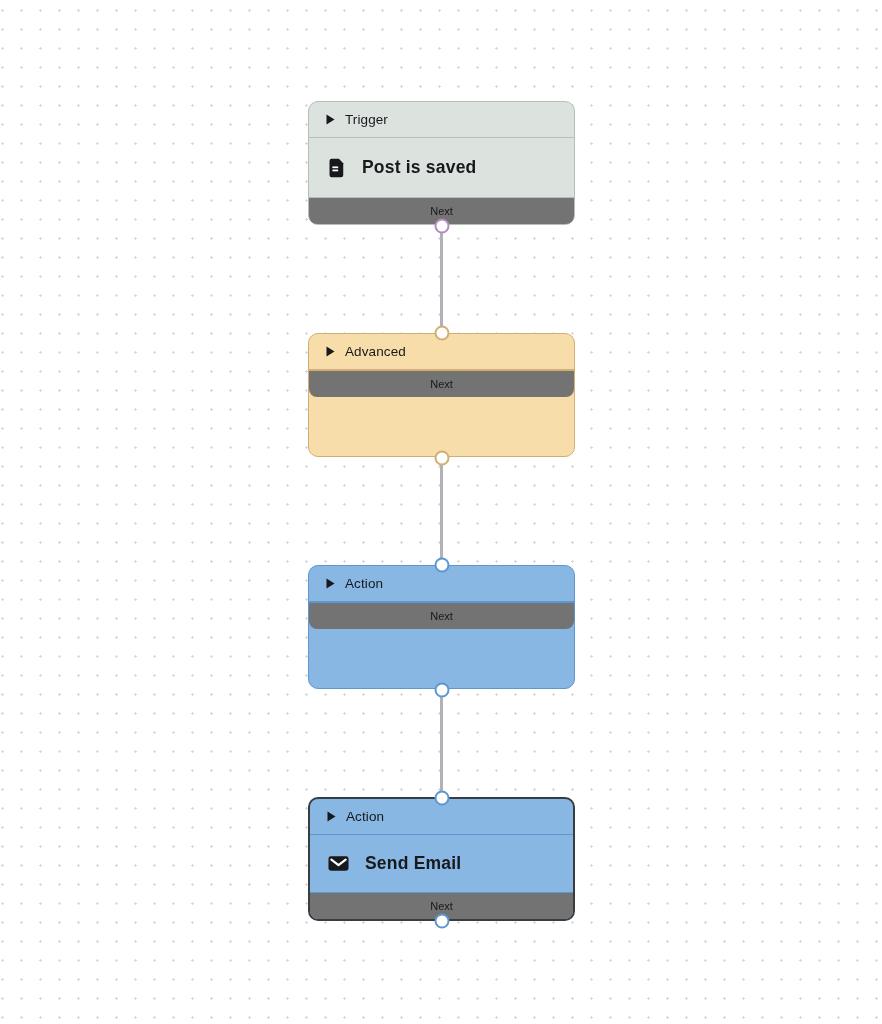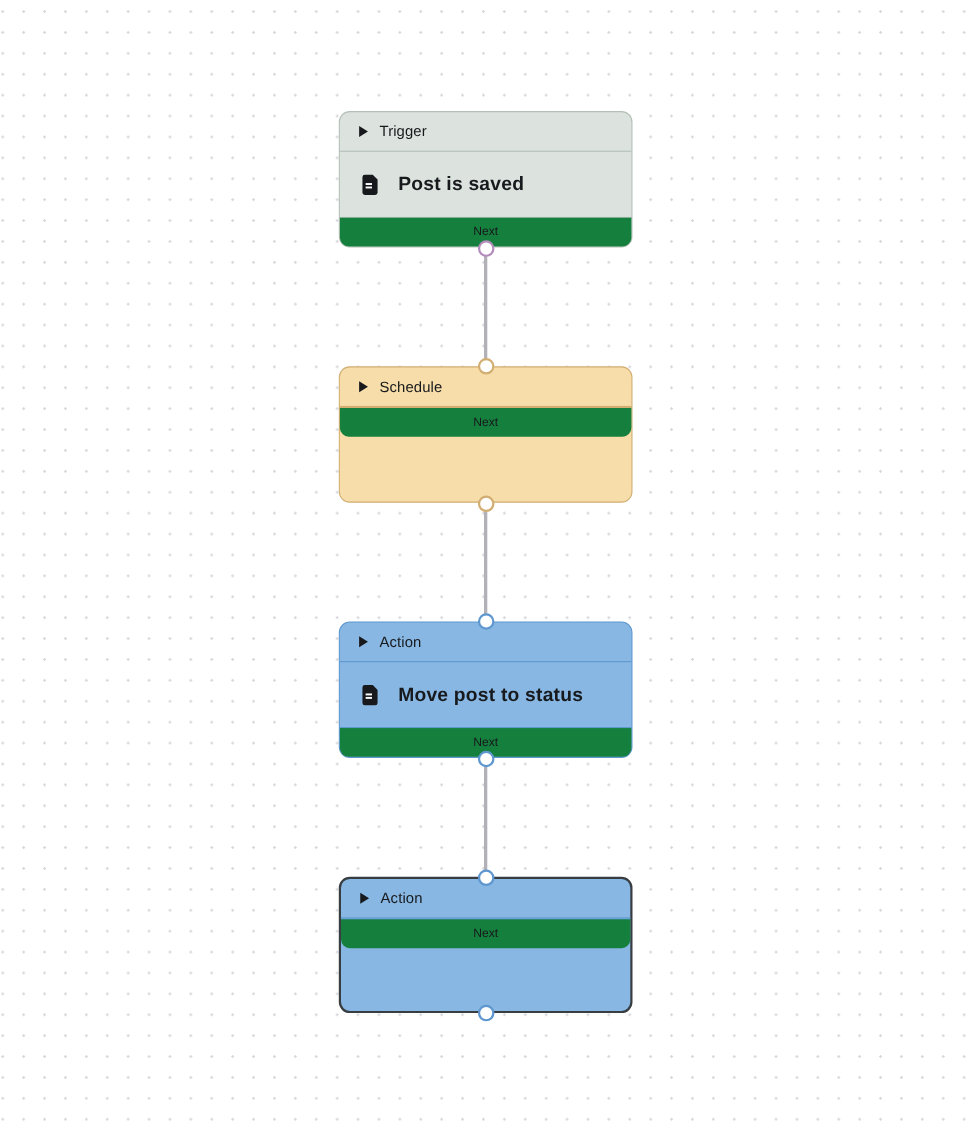--- a/index.html
+++ b/index.html
@@ -76,21 +76,21 @@
     font-size: 17.5px;
     font-weight: 700;
     color: #17191c;
     letter-spacing: 0.2px;
     white-space: nowrap;
   }
   .node-footer {
     height: 27px;
     box-sizing: border-box;
     flex: none;
-    background: #15803d;
+    background: #737373;
     border-top: 1.5px solid var(--accent);
     border-radius: 0 0 8px 8px;
     display: flex;
     align-items: center;
     justify-content: center;
   }
   .footer-label {
     font-size: 11px;
     font-weight: 500;
     color: #17191c;
@@ -142,62 +142,61 @@
 
     <span class="handle handle-bottom" style="border-color: rgb(180, 140, 188);"></span>
   </div>
     <div class="node" style="left: 308px; top: 333px; --bg: #f7dda9; --accent: #d2ae72; --border: #d2ae72;">
     <div class="node-header">
       <span class="collapse-icon">
         <svg width="9" height="11" viewBox="0 0 9 11">
             <polygon points="0.5,0.5 8.5,5.5 0.5,10.5" fill="#17191c"></polygon>
           </svg>
       </span>
-      <span class="node-category">Schedule</span>
+      <span class="node-category">Advanced</span>
     </div>
     <div class="node-footer">
       <span class="footer-label">Next</span>
     </div>
     <span class="handle handle-top" style="border-color: rgb(210, 174, 114);"></span>
     <span class="handle handle-bottom" style="border-color: rgb(210, 174, 114);"></span>
   </div>
     <div class="node" style="left: 308px; top: 565px; --bg: #87b7e2; --accent: #5e97cf; --border: #5e97cf;">
     <div class="node-header">
       <span class="collapse-icon">
         <svg width="9" height="11" viewBox="0 0 9 11">
             <polygon points="0.5,0.5 8.5,5.5 0.5,10.5" fill="#17191c"></polygon>
           </svg>
       </span>
       <span class="node-category">Action</span>
     </div>
+    <div class="node-footer">
+      <span class="footer-label">Next</span>
+    </div>
+    <span class="handle handle-top" style="border-color: rgb(94, 151, 207);"></span>
+    <span class="handle handle-bottom" style="border-color: rgb(94, 151, 207);"></span>
+  </div>
+    <div class="node selected" style="left: 308px; top: 797px; --bg: #87b7e2; --accent: #5e97cf; --border: #383d42;">
+    <div class="node-header">
+      <span class="collapse-icon">
+        <svg width="9" height="11" viewBox="0 0 9 11">
+            <polygon points="0.5,0.5 8.5,5.5 0.5,10.5" fill="#17191c"></polygon>
+          </svg>
+      </span>
+      <span class="node-category">Action</span>
+    </div>
     <div class="node-body">
       <span class="node-icon">
-        <svg class="ic-document active" width="21" height="22" viewBox="0 0 24 24">
-          <path d="M6.5 1.5h8.2l5 5V20a2.5 2.5 0 0 1-2.5 2.5H6.5A2.5 2.5 0 0 1 4 20V4a2.5 2.5 0 0 1 2.5-2.5z" fill="#17191c"></path>
-          <rect x="7.3" y="10.2" width="6.6" height="2" fill="#ffffff"></rect>
-          <rect x="7.3" y="13.8" width="6.6" height="2" fill="#ffffff"></rect>
+
+        <svg class="ic-envelope active" width="23" height="21" viewBox="0 0 24 22">
+          <rect x="1.5" y="3.5" width="21" height="15" rx="2.6" fill="#17191c"></rect>
+          <path d="M4.5 7 12 12.6 19.5 7" fill="none" stroke="#ffffff" stroke-width="2.3" stroke-linecap="round" stroke-linejoin="round"></path>
         </svg>
-
-      </span>
-      <span class="node-title">Move post to status</span>
+      </span>
+      <span class="node-title">Send Email</span>
     </div>
     <div class="node-footer">
       <span class="footer-label">Next</span>
     </div>
     <span class="handle handle-top" style="border-color: rgb(94, 151, 207);"></span>
     <span class="handle handle-bottom" style="border-color: rgb(94, 151, 207);"></span>
   </div>
-    <div class="node selected" style="left: 308px; top: 797px; --bg: #87b7e2; --accent: #5e97cf; --border: #383d42;">
-    <div class="node-header">
-      <span class="collapse-icon">
-        <svg width="9" height="11" viewBox="0 0 9 11">
-            <polygon points="0.5,0.5 8.5,5.5 0.5,10.5" fill="#17191c"></polygon>
-          </svg>
-      </span>
-      <span class="node-category">Action</span>
-    </div>
-    <div class="node-footer">
-      <span class="footer-label">Next</span>
-    </div>
-    <span class="handle handle-top" style="border-color: rgb(94, 151, 207);"></span>
-    <span class="handle handle-bottom" style="border-color: rgb(94, 151, 207);"></span>
-  </div>
   </div>
 
 </body></html>

